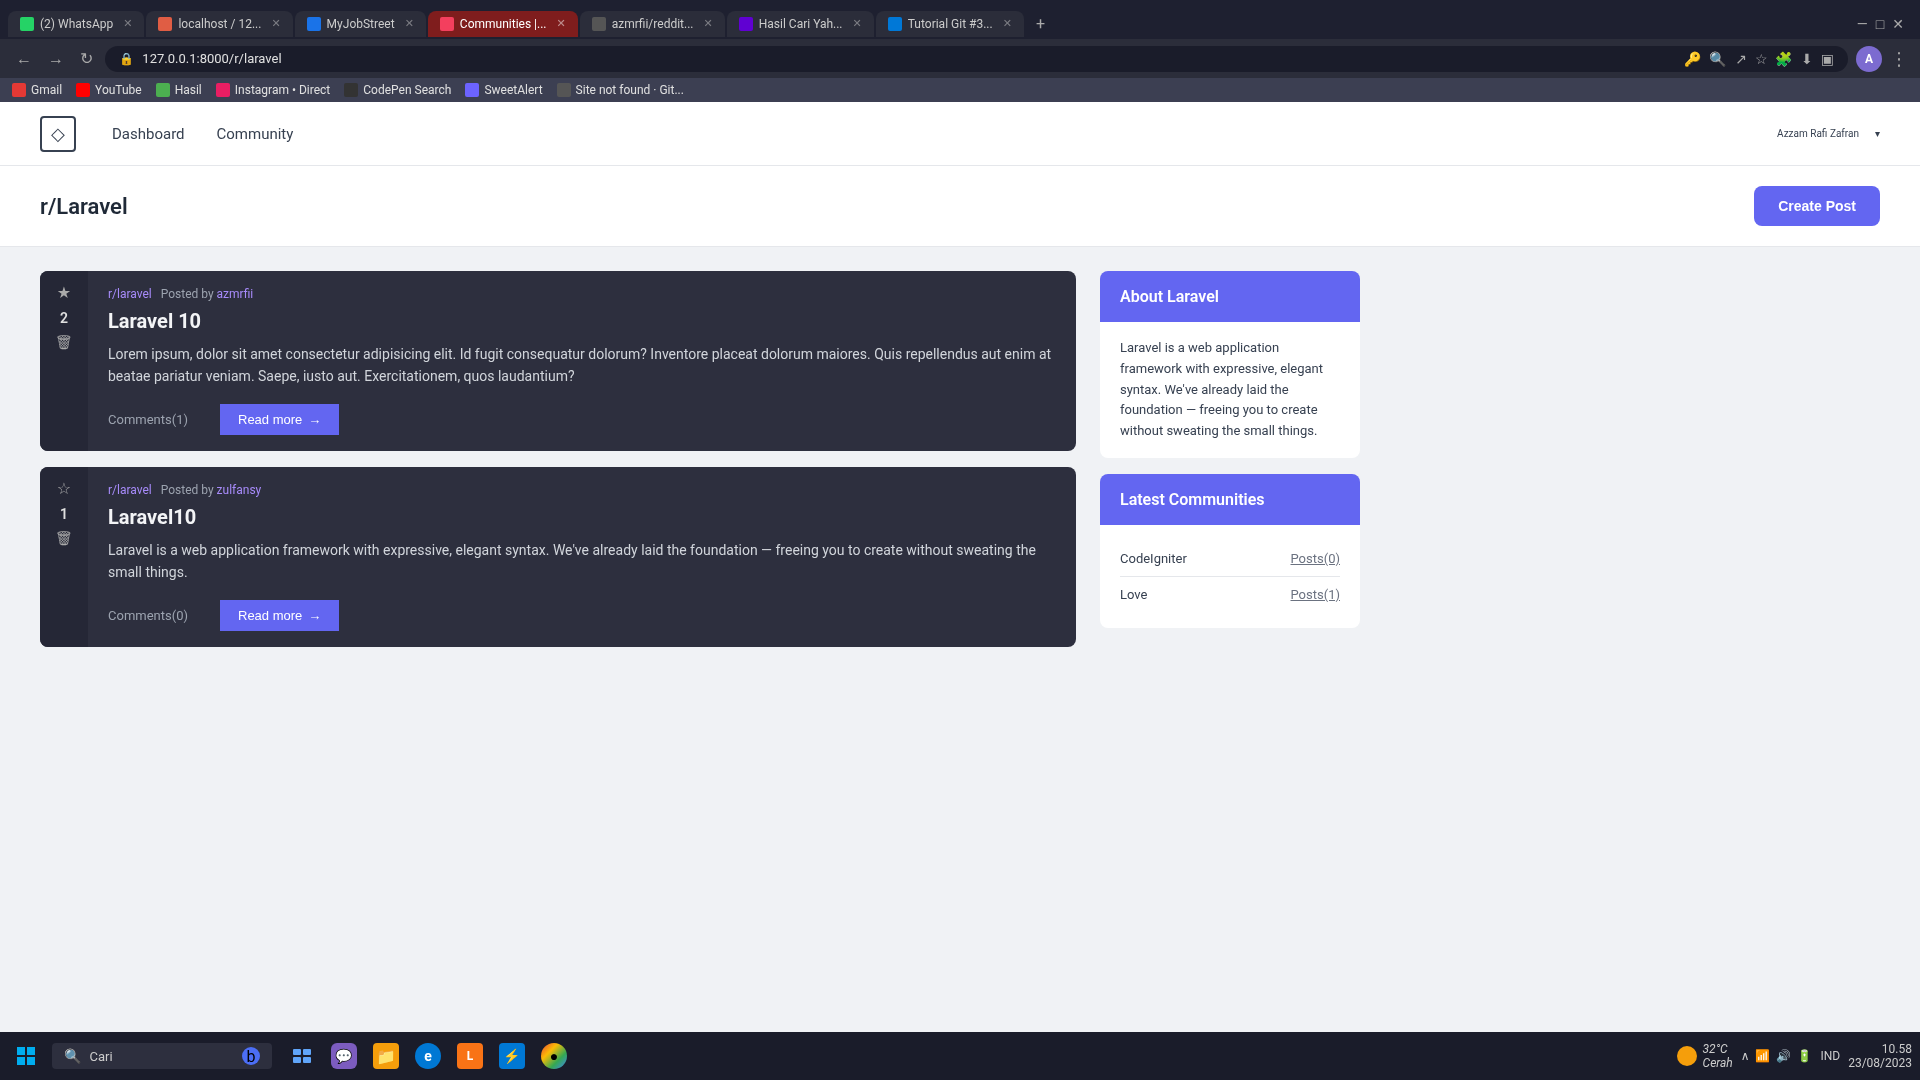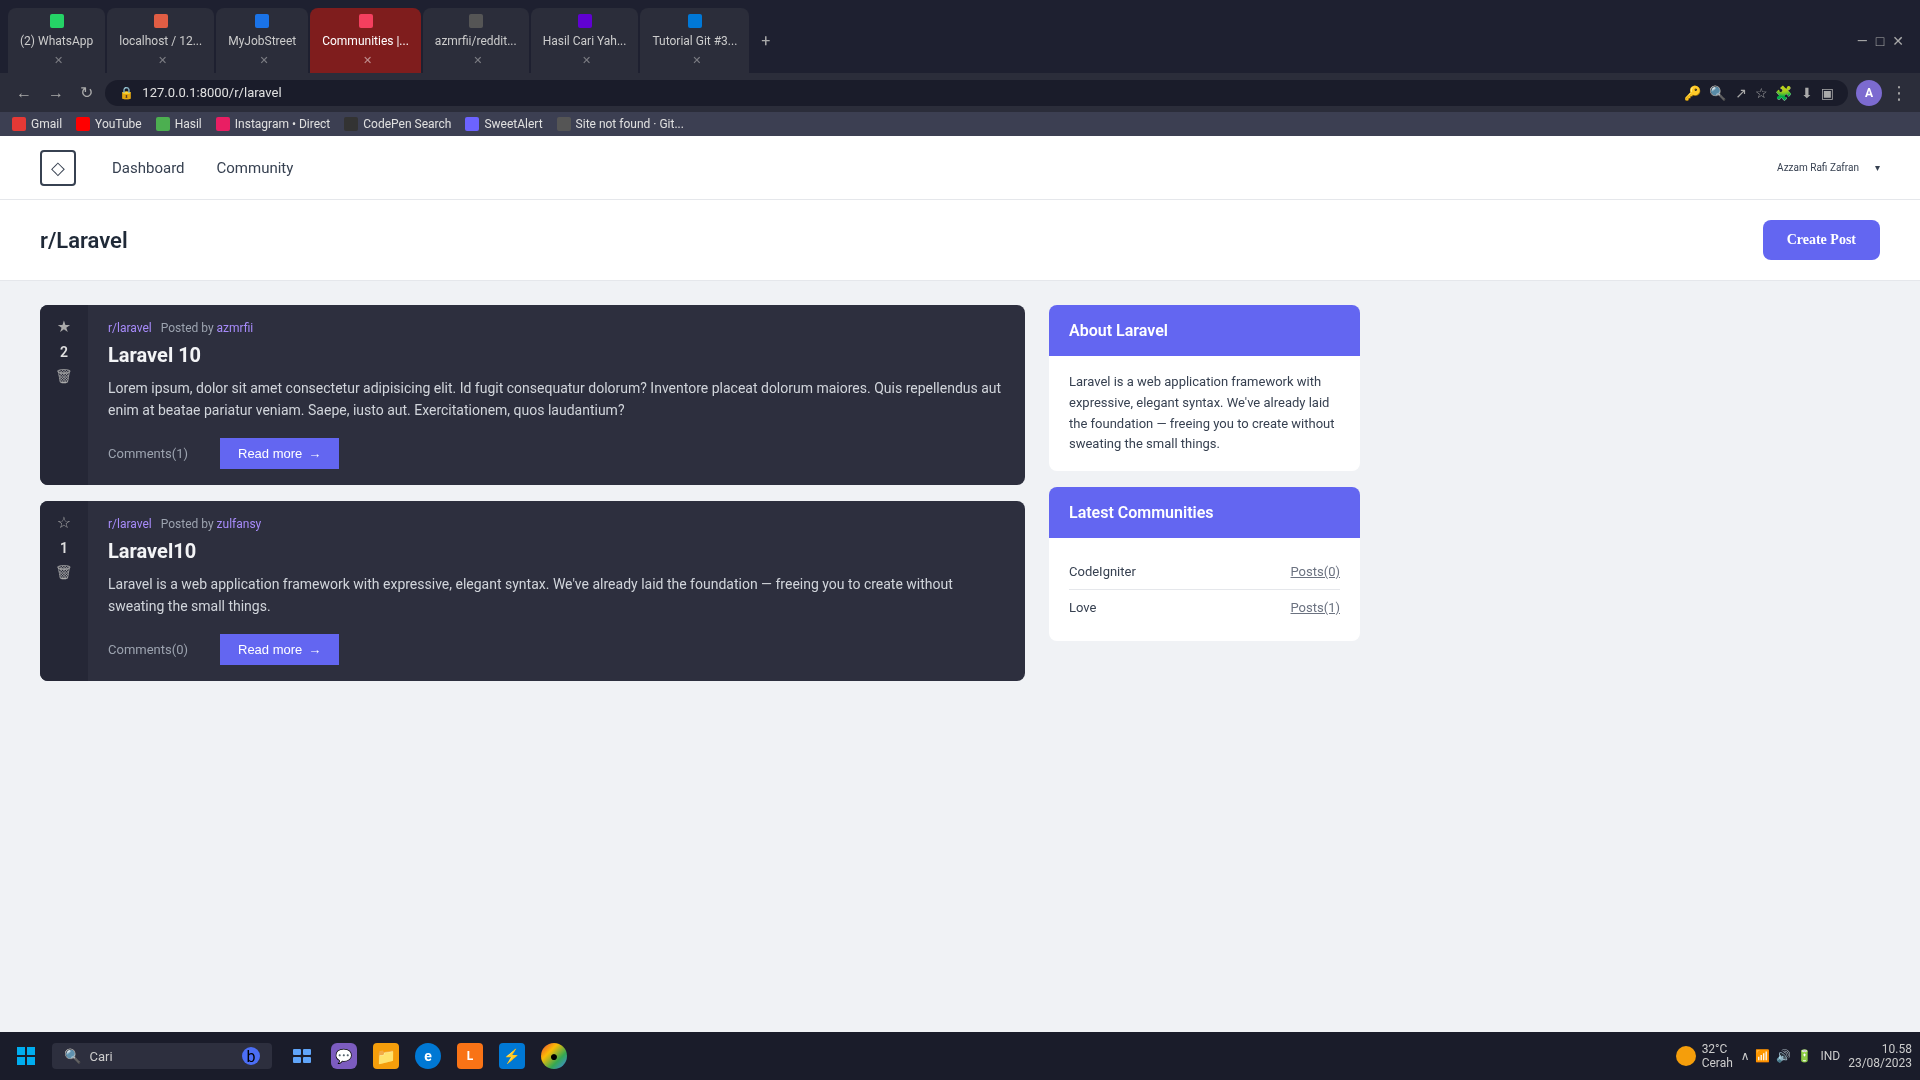--- a/index.html
+++ b/index.html
@@ -1,21 +1,21 @@
 <!DOCTYPE html>
 <html><head>
   <meta charset="utf-8">
   <style>
     * { margin: 0; padding: 0; box-sizing: border-box; }
     body { font-family: -apple-system, BlinkMacSystemFont, 'Segoe UI', Roboto, sans-serif; background: #f0f2f5; }
 
     
     .browser-chrome { background: #2b2d3a; width: 100%; }
     .tab-bar { display: flex; align-items: center; padding: 8px 8px 0; gap: 2px; background: #1e2030; }
-    .tab { display: flex; align-items: center; gap: 6px; padding: 6px 12px; border-radius: 8px 8px 0 0; font-size: 12px; color: #ccc; background: #2b2d3a; cursor: pointer; max-width: 180px; white-space: nowrap; overflow: hidden; flex-direction: column; }
+    .tab { display: flex; align-items: center; gap: 6px; padding: 6px 12px; border-radius: 8px 8px 0 0; font-size: 12px; color: #ccc; background: #2b2d3a; cursor: pointer; max-width: 180px; white-space: nowrap; overflow: hidden; }
     .tab.active { background: #7f1d1d; color: #fff; }
     .tab-favicon { width: 14px; height: 14px; border-radius: 2px; flex-shrink: 0; }
     .tab-close { margin-left: 4px; opacity: 0.5; font-size: 11px; }
     .tab-new { padding: 6px 10px; color: #aaa; font-size: 16px; cursor: pointer; }
     .tab-controls { margin-left: auto; display: flex; gap: 8px; padding: 6px 8px; color: #aaa; font-size: 14px; }
 
     .address-bar-row { display: flex; align-items: center; padding: 6px 12px; gap: 8px; background: #2b2d3a; }
     .nav-btn { color: #aaa; font-size: 16px; cursor: pointer; padding: 4px; }
     .address-bar { flex: 1; background: #1a1c2a; border-radius: 20px; display: flex; align-items: center; padding: 5px 14px; gap: 8px; }
     .address-text { color: #e0e0e0; font-size: 13px; flex: 1; }
@@ -33,26 +33,26 @@
     .app-nav { background: white; display: flex; align-items: center; padding: 0 40px; height: 64px; border-bottom: 1px solid #e5e7eb; }
     .app-logo { display: flex; align-items: center; gap: 8px; margin-right: 32px; }
     .logo-icon { width: 36px; height: 36px; border: 2px solid #374151; border-radius: 4px; display: flex; align-items: center; justify-content: center; color: #374151; font-size: 18px; }
     .nav-links { display: flex; gap: 24px; }
     .nav-link { color: #374151; font-size: 15px; text-decoration: none; padding: 8px 4px; cursor: pointer; }
     .nav-user { margin-left: auto; display: flex; align-items: center; gap: 16px; color: #374151; font-size: 10px; cursor: pointer; }
 
     
     .page-header { background: white; padding: 20px 40px; border-bottom: 1px solid #e5e7eb; display: flex; align-items: center; justify-content: space-between; }
     .page-title { font-size: 22px; font-weight: 600; color: #1f2937; }
-    .create-post-btn { background: #6366f1; color: white; border: none; padding: 12px 24px; border-radius: 8px; font-size: 14px; font-weight: 600; cursor: pointer; font-family: Liberation Serif, serif; }
+    .create-post-btn { background: #6366f1; color: white; border: none; padding: 12px 24px; border-radius: 8px; font-size: 14px; font-weight: 600; cursor: pointer; }
 
     
     .main-layout { display: flex; gap: 24px; padding: 24px 40px; max-width: 1400px; }
     .posts-col { flex: 1; display: flex; flex-direction: column; gap: 16px; }
-    .sidebar-col { width: 311px; flex-shrink: 0; display: flex; flex-direction: column; gap: 16px; }
+    .sidebar-col { width: 260px; flex-shrink: 0; display: flex; flex-direction: column; gap: 16px; }
 
     
     .post-card { background: #2d2f3e; border-radius: 8px; display: flex; overflow: hidden; }
     .post-vote-col { width: 48px; background: #252736; display: flex; flex-direction: column; align-items: center; padding: 12px 8px; gap: 8px; flex-shrink: 0; }
     .vote-star { color: #aaa; font-size: 16px; cursor: pointer; }
     .vote-count { color: #e0e0e0; font-size: 14px; font-weight: 600; }
     .vote-delete { color: #aaa; font-size: 14px; cursor: pointer; }
     .post-body { flex: 1; padding: 16px 20px; }
     .post-meta { font-size: 12px; color: #9ca3af; margin-bottom: 8px; }
     .post-meta span { color: #a78bfa; }
@@ -75,21 +75,21 @@
 
     
     .taskbar { position: fixed; bottom: 0; left: 0; right: 0; height: 48px; background: #1a1c2a; display: flex; align-items: center; padding: 0 8px; gap: 4px; z-index: 1000; }
     .taskbar-start { width: 36px; height: 36px; display: flex; align-items: center; justify-content: center; cursor: pointer; }
     .taskbar-search { display: flex; align-items: center; background: #2d2f3e; border-radius: 4px; padding: 4px 12px; gap: 8px; margin-left: 4px; width: 220px; }
     .taskbar-search-text { color: #ccc; font-size: 13px; }
     .taskbar-icons { display: flex; align-items: center; gap: 6px; margin-left: 8px; }
     .taskbar-icon { width: 36px; height: 36px; display: flex; align-items: center; justify-content: center; border-radius: 4px; cursor: pointer; }
     .taskbar-right { margin-left: auto; display: flex; align-items: center; gap: 8px; color: #ccc; font-size: 12px; }
     .taskbar-time { text-align: right; }
-    .weather { display: flex; align-items: center; gap: 6px; font-size: 12px; color: #ccc; }
+    .weather { display: flex; align-items: center; gap: 6px; font-size: 12px; color: #ccc; font-style: italic; }
     .weather-dot { width: 20px; height: 20px; border-radius: 50%; background: #f59e0b; }
   </style>
 </head>
 <body>
 
 <div class="browser-chrome">
 
   <div class="tab-bar">
     <div class="tab">
       <div class="tab-favicon" style="background:#25D366;"></div>

